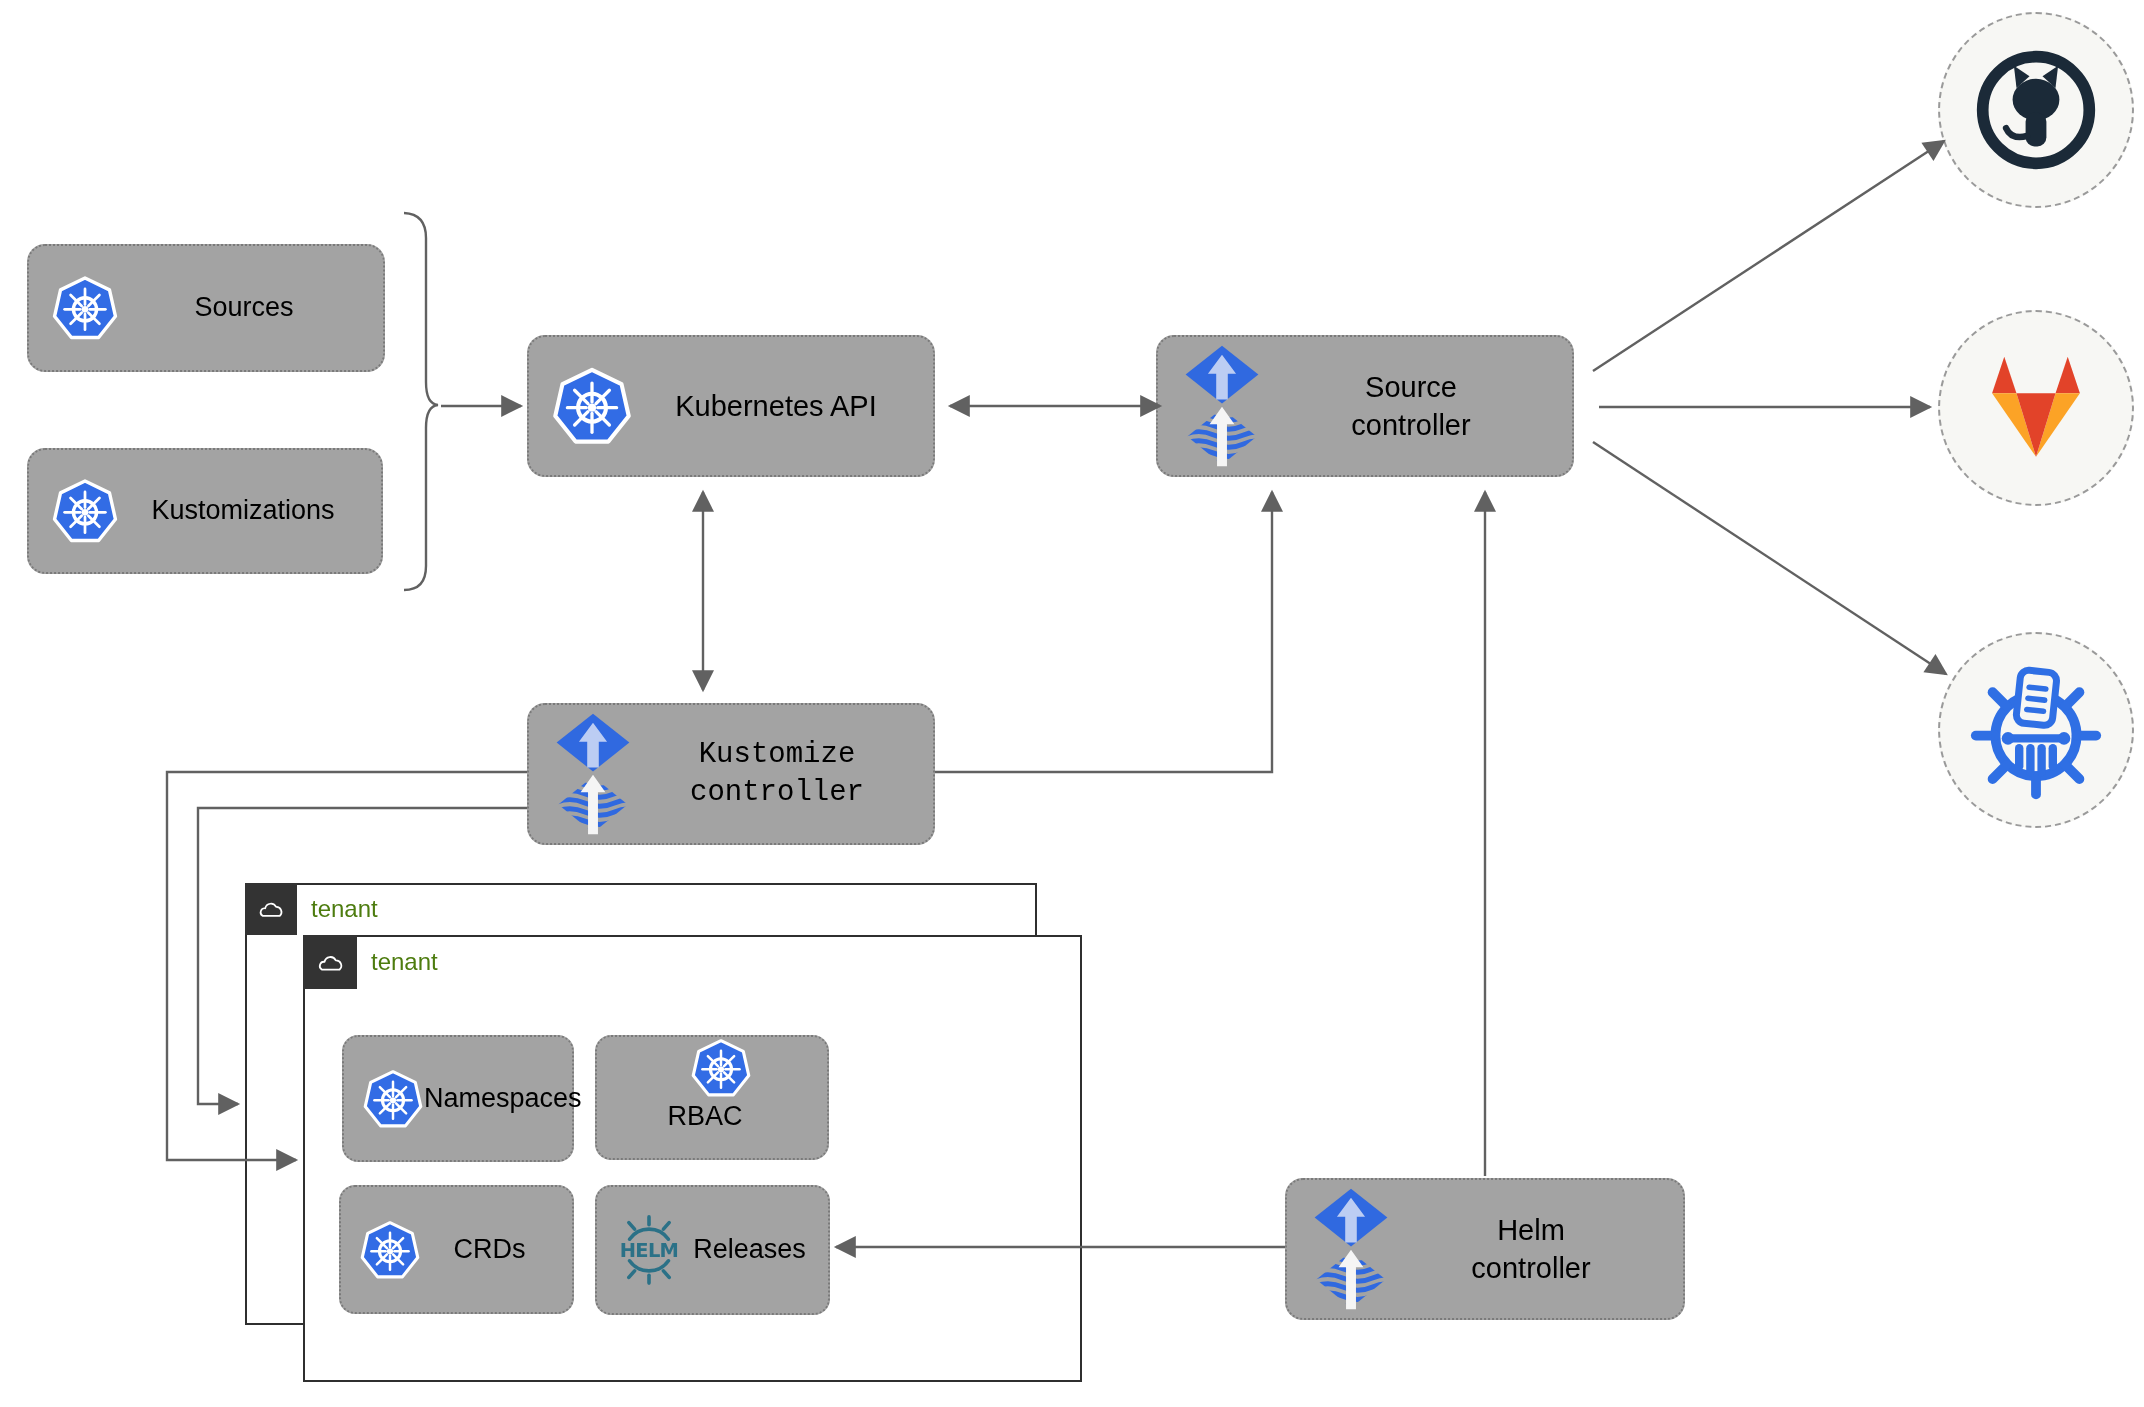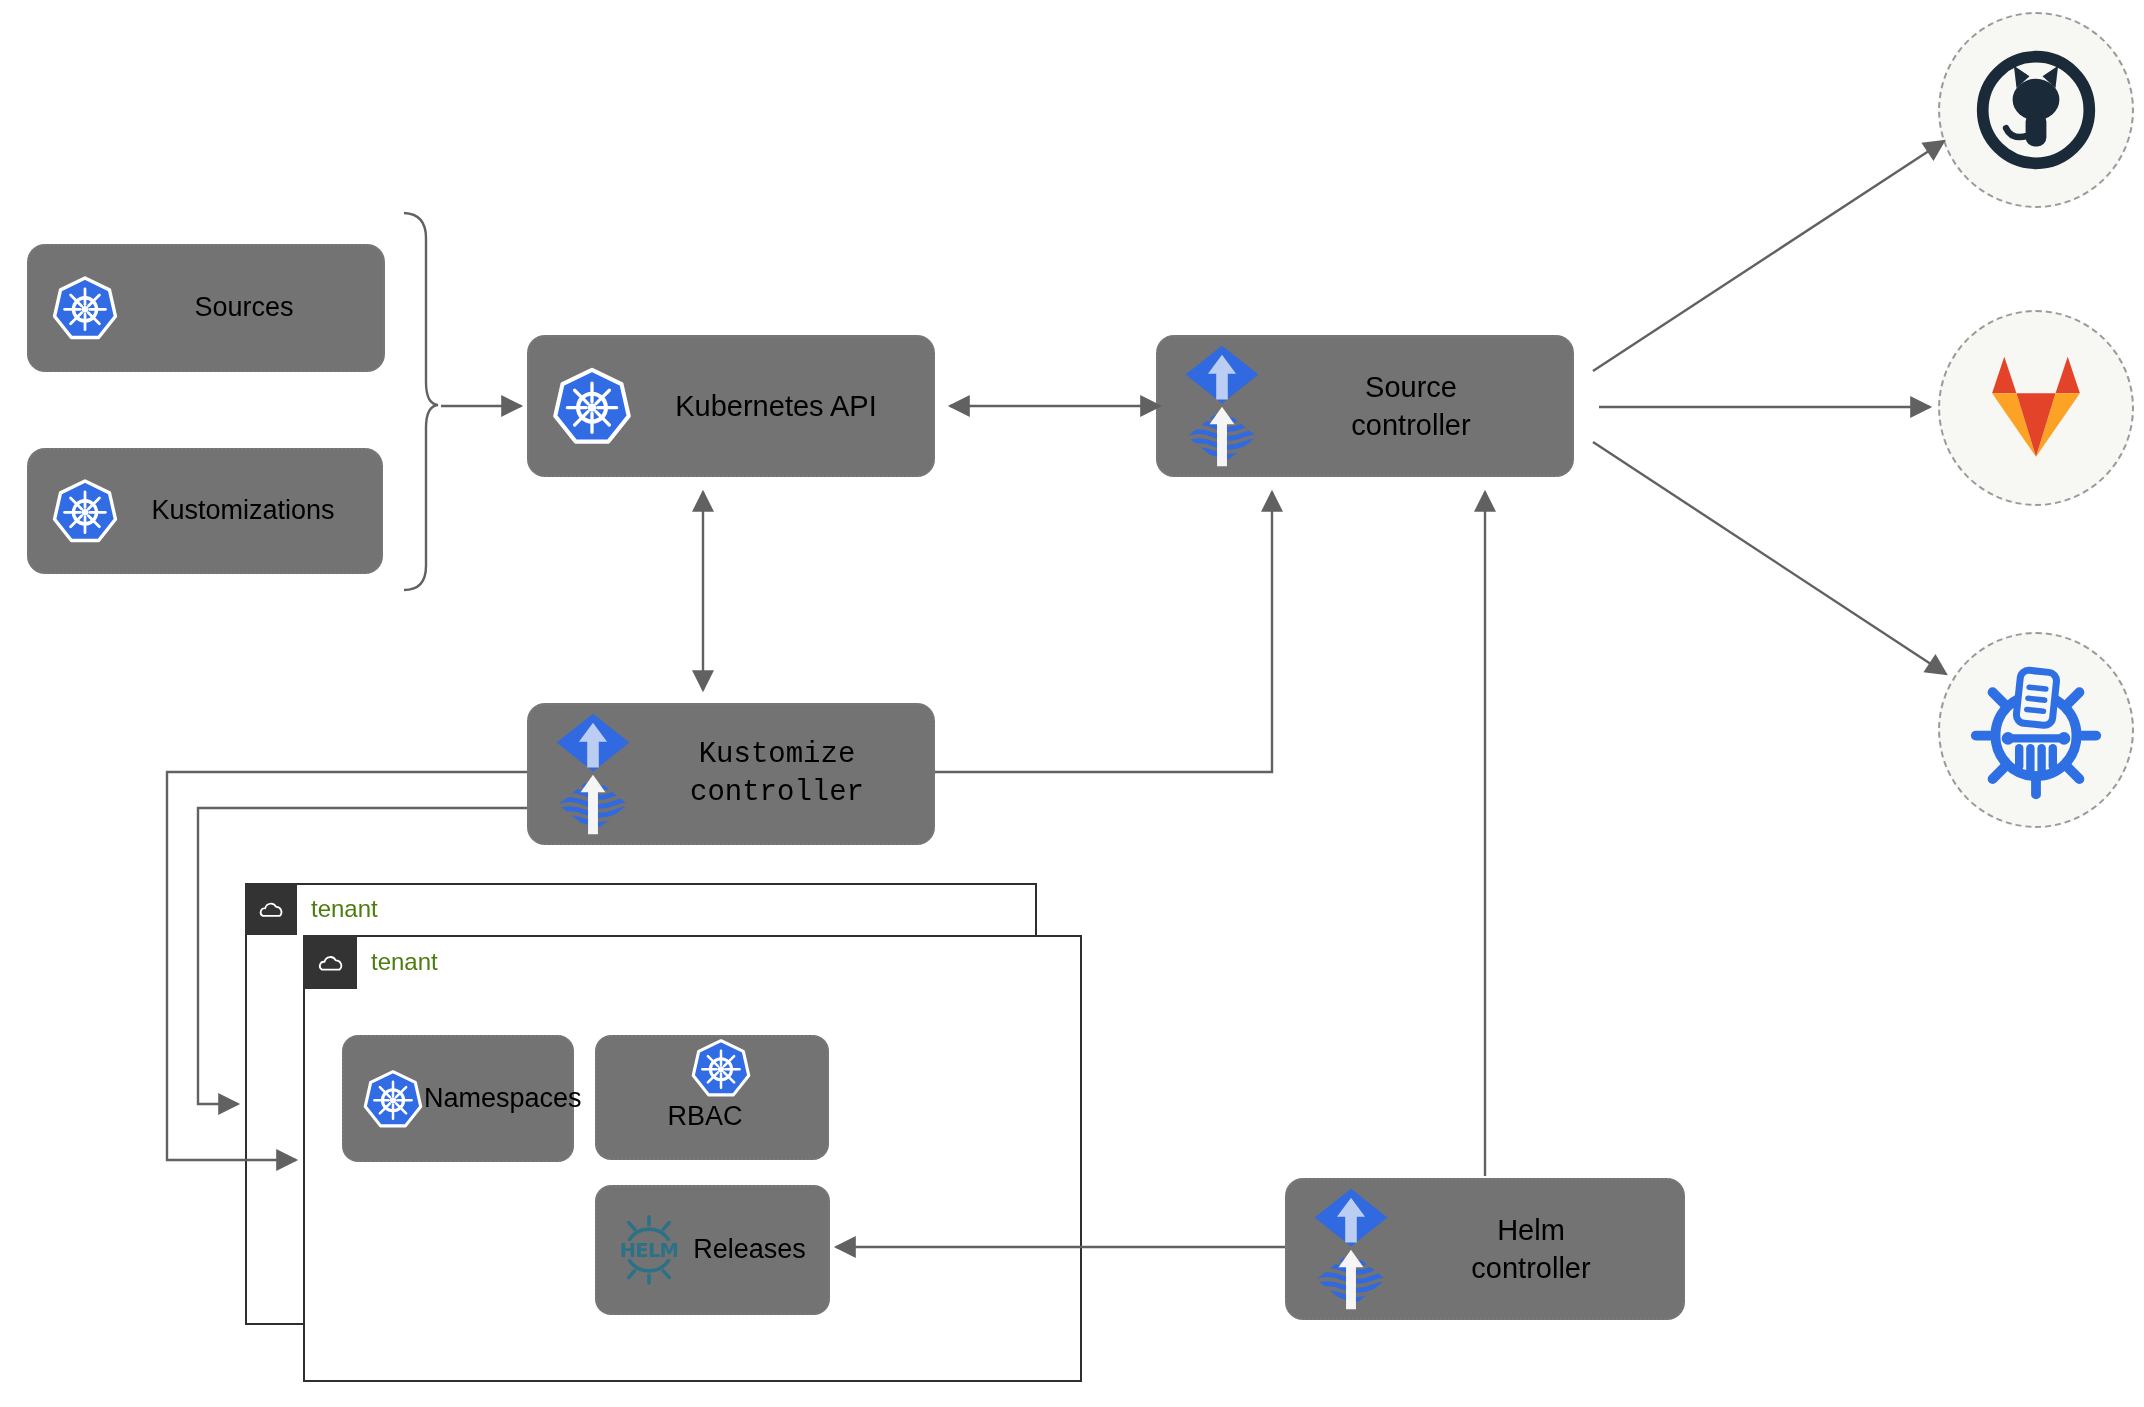--- a/index.html
+++ b/index.html
@@ -2,21 +2,21 @@
 <html><head>
 <meta charset="utf-8">
 <style>
   html,body{margin:0;padding:0;background:#ffffff;}
   body{font-family:"Liberation Sans", sans-serif;}
   .canvas{position:relative;width:2144px;height:1407px;background:#ffffff;overflow:hidden;}
 
   
   .node{
     position:absolute;
-    background:#737373;
+    background:#a3a3a3;
     border:2px dotted #7a7a7a;
     border-radius:18px;
     display:flex;
     align-items:center;
     box-sizing:border-box;
   }
   .node .nicon{flex:0 0 auto;display:flex;align-items:center;justify-content:center;margin-left:22px;}
   .node .nlabel{flex:1 1 auto;text-align:center;color:#000;font-size:27px;line-height:1.32;padding-right:14px;}
   .node .nlabel.big{font-size:29px;}
 
@@ -181,20 +181,28 @@
       <span class="nlabel">Namespaces</span>
     </div>
     <div class="node" style="left:290px;top:98px;width:234px;height:125px;border-radius:16px;flex-direction:column;">
       <span class="nicon" style="margin-left:18px;">
         <svg width="62" height="62">
             <use href="#ic-k8s" width="62" height="62"></use>
           </svg>
         </span>
       <span class="nlabel">RBAC</span>
     </div>
+    <div class="node" style="left:34px;top:248px;width:235px;height:129px;border-radius:16px;">
+      <span class="nicon" style="margin-left:18px;">
+        <svg width="62" height="62">
+            <use href="#ic-k8s" width="62" height="62"></use>
+          </svg>
+        </span>
+      <span class="nlabel">CRDs</span>
+    </div>
     <div class="node" style="left:290px;top:248px;width:235px;height:130px;border-radius:16px;">
       <span class="nicon" style="margin-left:16px;">
         <svg width="72" height="72">
             <use href="#ic-helm" width="72" height="72"></use>
           </svg>
         </span>
       <span class="nlabel">Releases</span>
     </div>
   </div>
 

